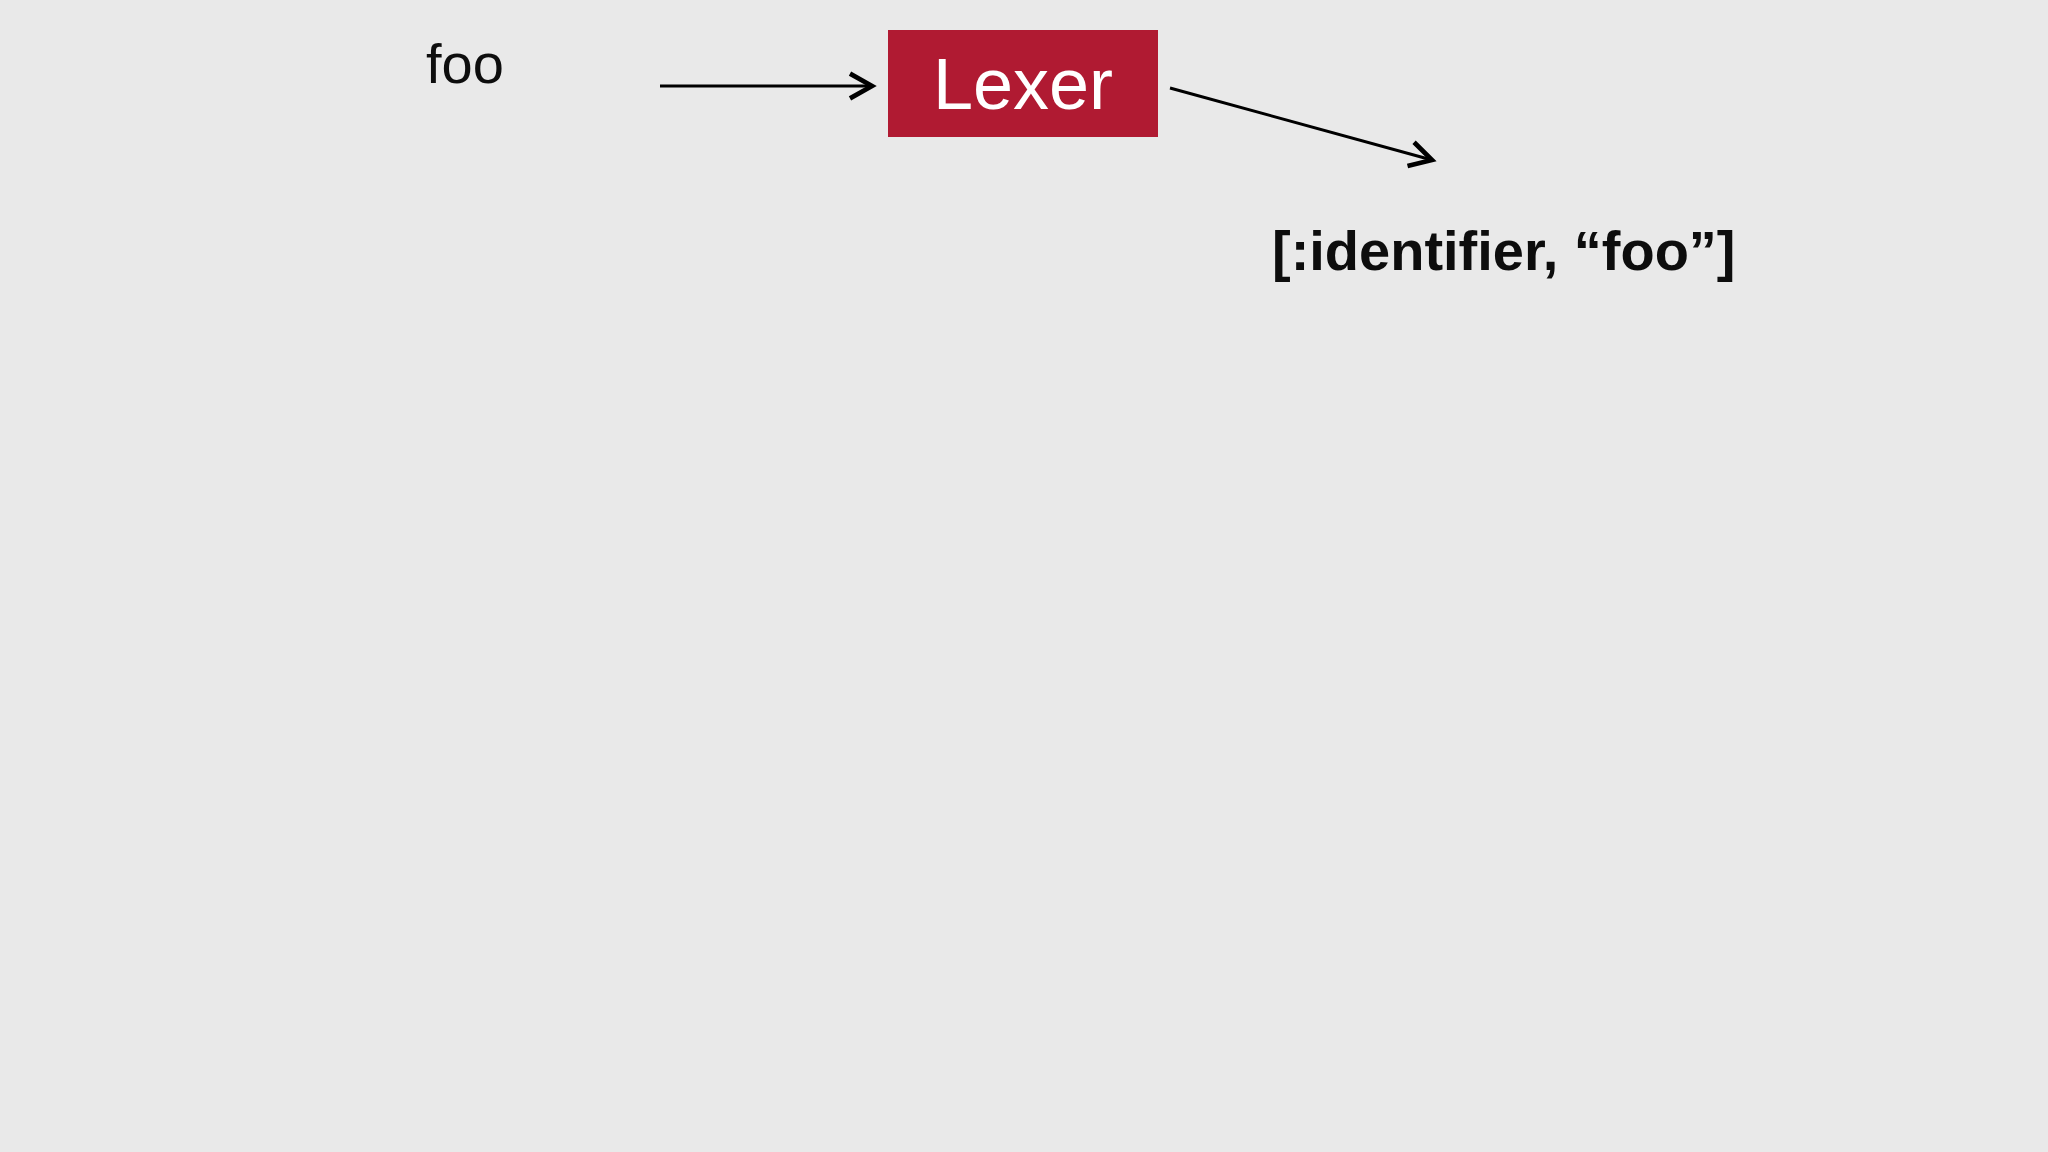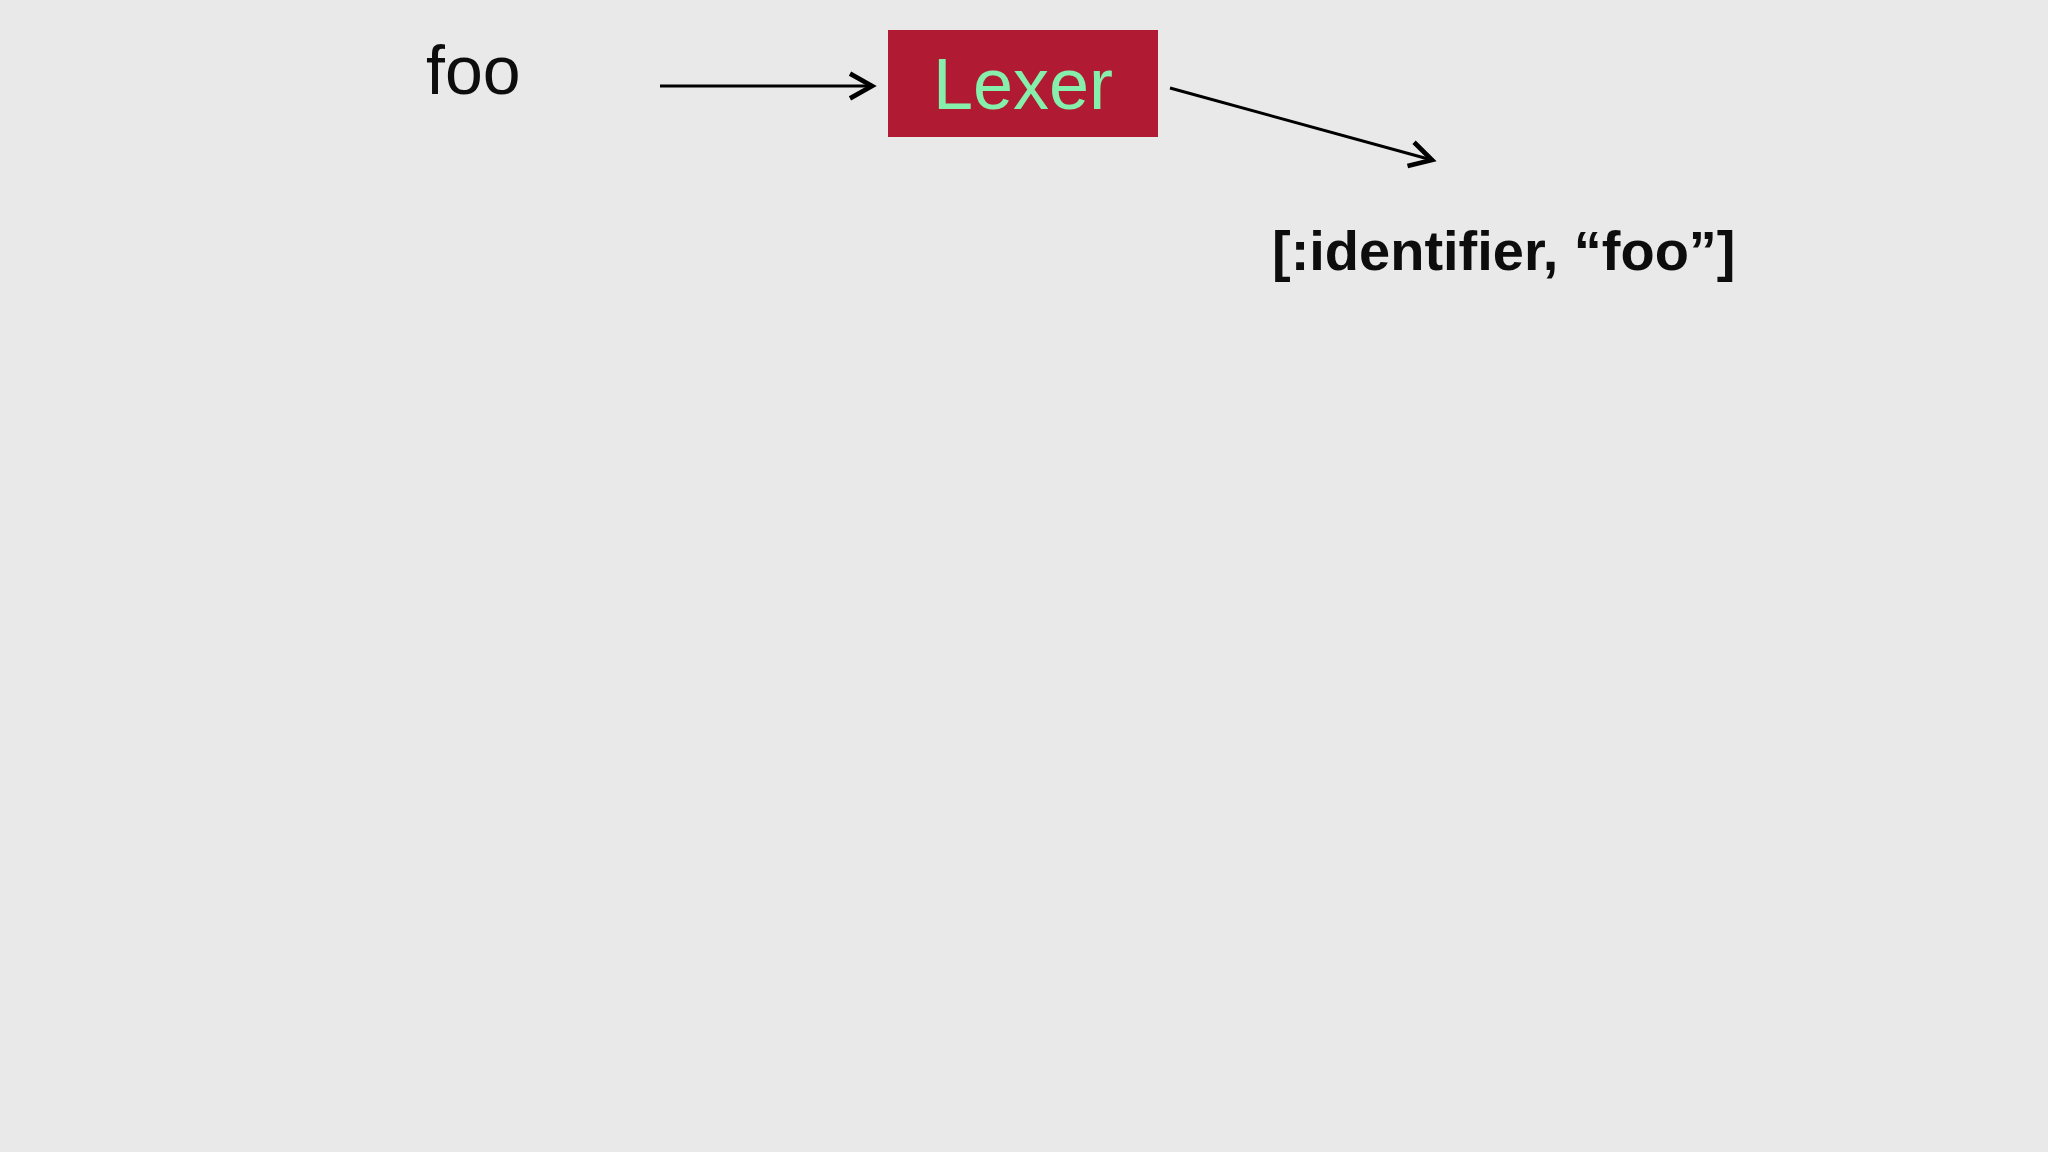--- a/index.html
+++ b/index.html
@@ -23,36 +23,36 @@
     position: absolute;
     left: 0; top: 0;
     width: 2048px; height: 1152px;
     pointer-events: none;
   }
   .arrows-layer line { stroke: var(--line); stroke-width: 3; }
   .arrows-layer .arrowhead-path { stroke: var(--line); fill: none; stroke-width: 1.7; }
   .source-text {
     position: absolute;
     left: 426px; top: 36px;
-    font-size: 68px;
+    font-size: 56px;
     line-height: 1;
     color: var(--ink);
     white-space: nowrap;
   }
   .lexer-box {
     position: absolute;
     left: 888px; top: 30px;
     width: 270px; height: 107px;
     background: var(--accent);
     display: flex;
     align-items: center;
     justify-content: center;
   }
   .lexer-box .lexer-label {
-    color: #86efac;
+    color: #ffffff;
     font-size: 72px;
     line-height: 1;
     white-space: nowrap;
   }
   .token-text {
     position: absolute;
     left: 1272px; top: 220px;
     font-size: 56px;
     line-height: 1.1;
     color: var(--ink);

